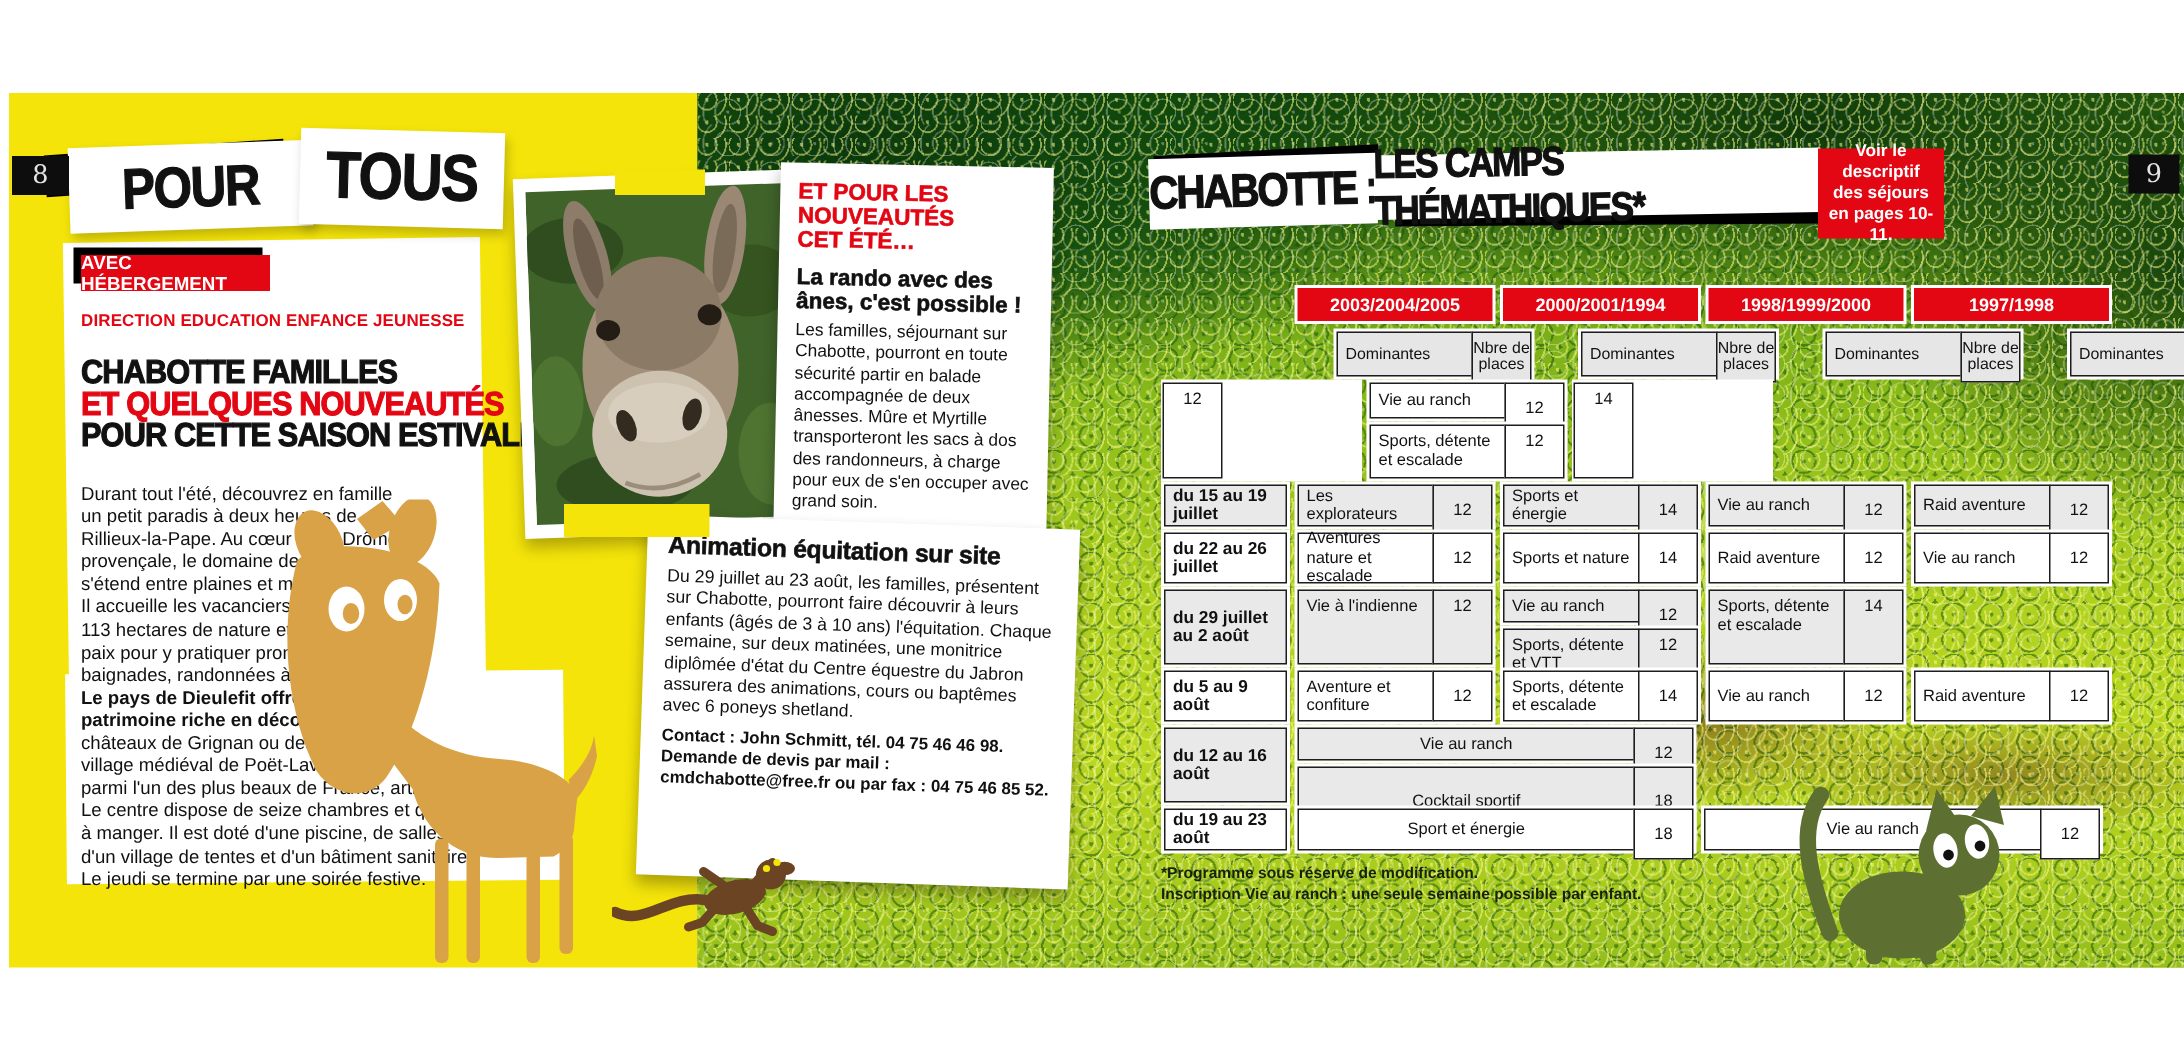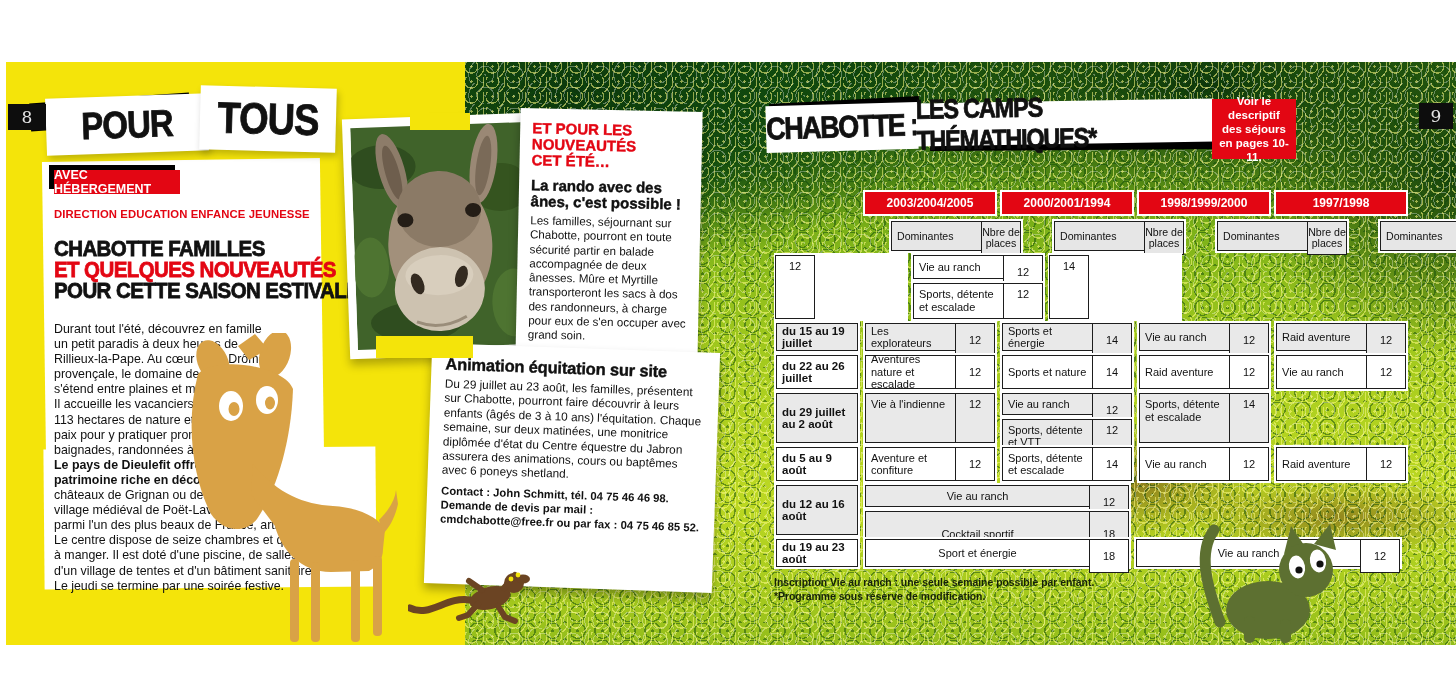--- a/index.html
+++ b/index.html
@@ -464,22 +464,22 @@
         </div>
       <div class="run gap3">
           <div class="cell wide">Vie au ranch</div>
           <div class="cell num">12</div>
         </div>
     </div>
 
   </div>
 
   <div class="abs footnotes">
+    <div>*Programme sous réserve de modification.</div>
     <div>Inscription Vie au ranch : une seule semaine possible par enfant.</div>
-    <div>*Programme sous réserve de modification.</div>
   </div>
 
   <svg class="abs cat" viewBox="0 0 160 122" aria-hidden="true">
     <path d="M32,100 C18,62 10,30 26,8" stroke="#5d7031" stroke-width="11" fill="none" stroke-linecap="round"></path>
     <ellipse cx="80" cy="88" rx="42" ry="29" fill="#5d7031"></ellipse>
     <rect x="56" y="94" width="11" height="27" rx="5" fill="#5d7031"></rect>
     <rect x="92" y="97" width="11" height="24" rx="5" fill="#5d7031"></rect>
     <polygon points="96,32 103,4 118,26" fill="#5d7031"></polygon>
     <polygon points="126,22 142,2 148,28" fill="#5d7031"></polygon>
     <circle cx="118" cy="48" r="27" fill="#5d7031"></circle>

